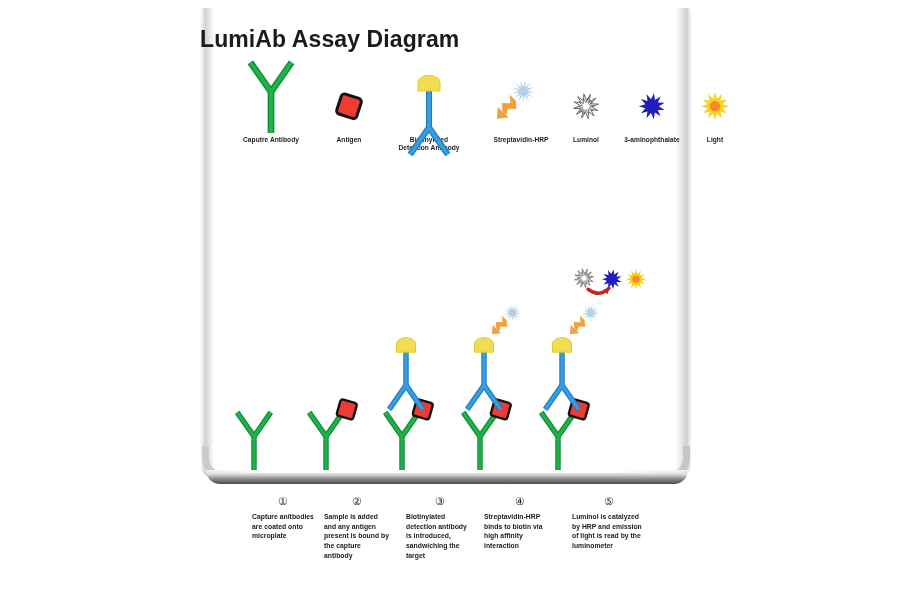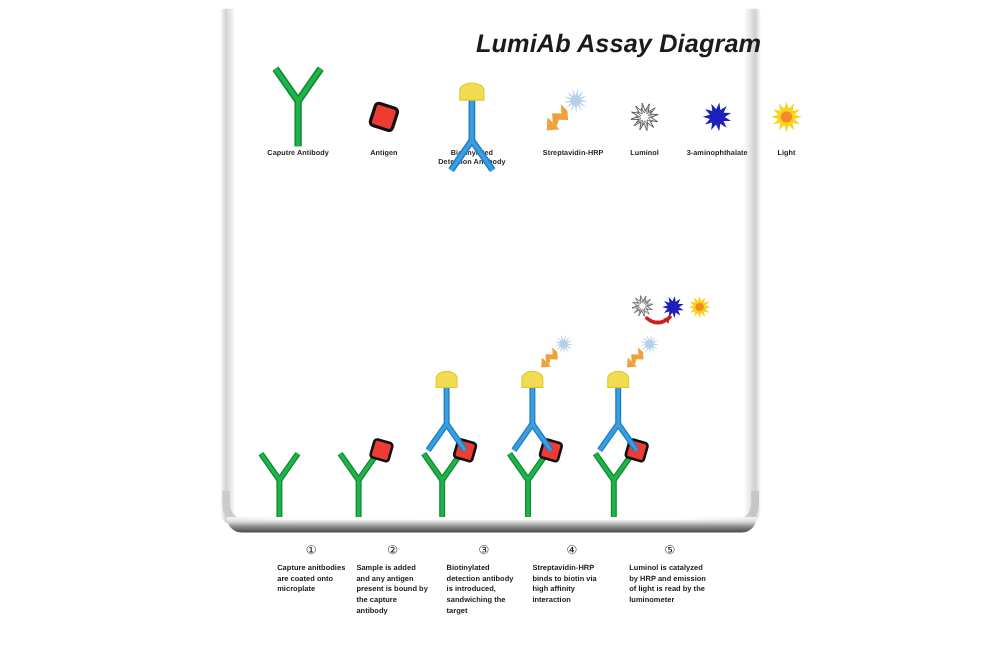--- a/index.html
+++ b/index.html
@@ -74,26 +74,25 @@
     border-right: 7px solid #c6c6c6;
     border-bottom: 7px solid #b0b0b0;
     border-radius: 0 0 22px 0;
   }
 
   
   .title {
     position: absolute;
     left: 200px; top: 26px;
     width: 492px;
-    text-align: right;
+    text-align: left;
     font-size: 23px;
     font-weight: bold;
     color: #1b1b1b;
     letter-spacing: 0.1px;
-    font-style: italic;
   }
 
   
   .legend {
     position: absolute;
     left: 214px; top: 74px;
     width: 470px; height: 90px;
   }
   .legend-item {
     position: absolute;

